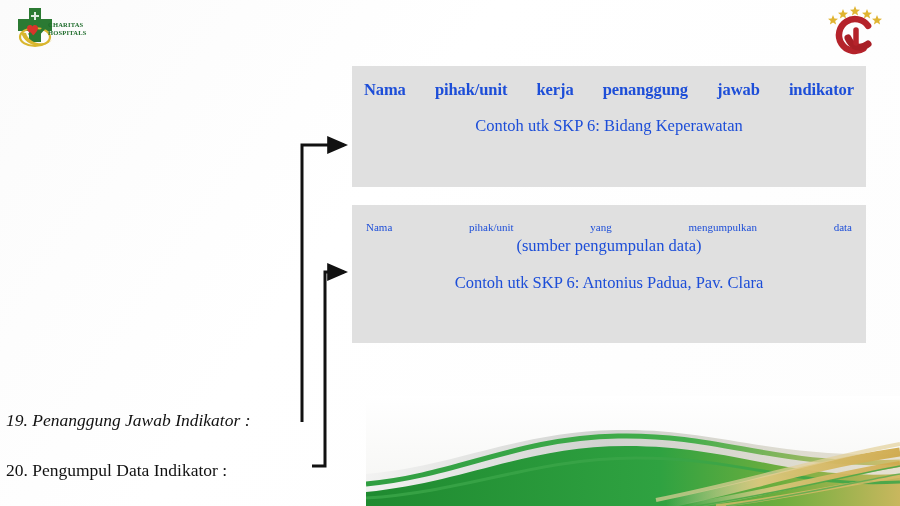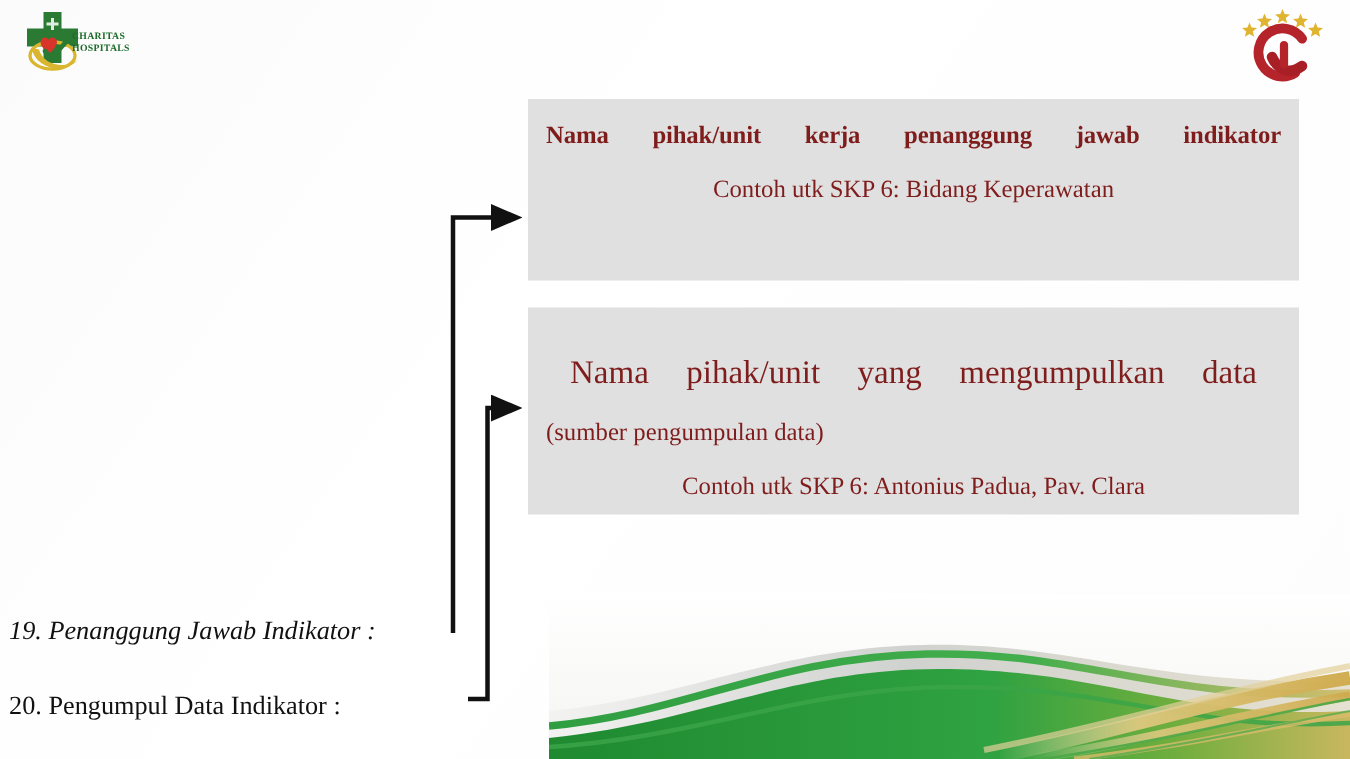--- a/index.html
+++ b/index.html
@@ -49,47 +49,47 @@
     right: 14px; top: 2px;
     width: 62px; height: 56px;
   }
 
   
   .callout {
     position: absolute;
     background: #e0e0e0;
     box-sizing: border-box;
     padding: 14px 12px 12px 12px;
-    color: #7f1d1d;
+    color: #1d4ed8;
   }
   #box-responsible { left: 352px; top: 66px; width: 514px; height: 121px; }
   #box-collector   { left: 352px; top: 205px; width: 514px; height: 138px; }
 
   .callout .ln-head {
     font-size: 16.5px;
     font-weight: bold;
     line-height: 1.22;
     text-align: justify;
     text-align-last: justify;
     margin: 0 0 0 0;
     letter-spacing: -0.1px;
   }
   .callout .ln-head2 {
-    font-size: 22px;
+    font-size: 11px;
     font-weight: normal;
     line-height: 1.22;
     text-align: justify;
     text-align-last: justify;
-    margin: 16px;
+    margin: 2px;
   }
   .callout .ln-head2-cont {
     font-size: 16.5px;
     font-weight: normal;
     line-height: 1.22;
-    text-align: left;
+    text-align: center;
     margin: 0;
   }
   .callout .ln-example {
     font-size: 16.5px;
     font-weight: normal;
     line-height: 1.25;
     margin-top: 16px;
     text-align: center;
   }
 

